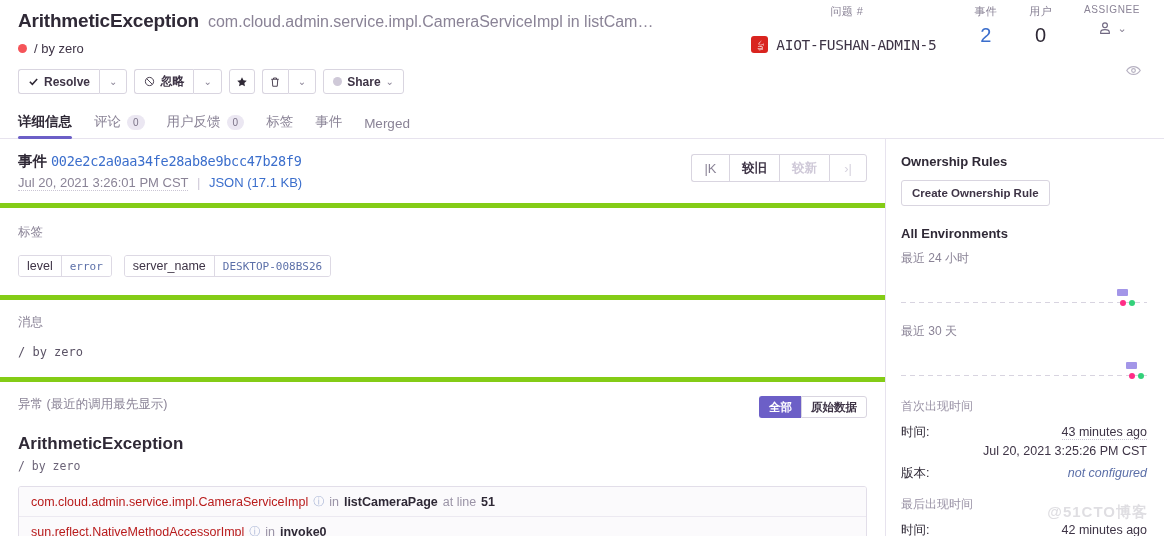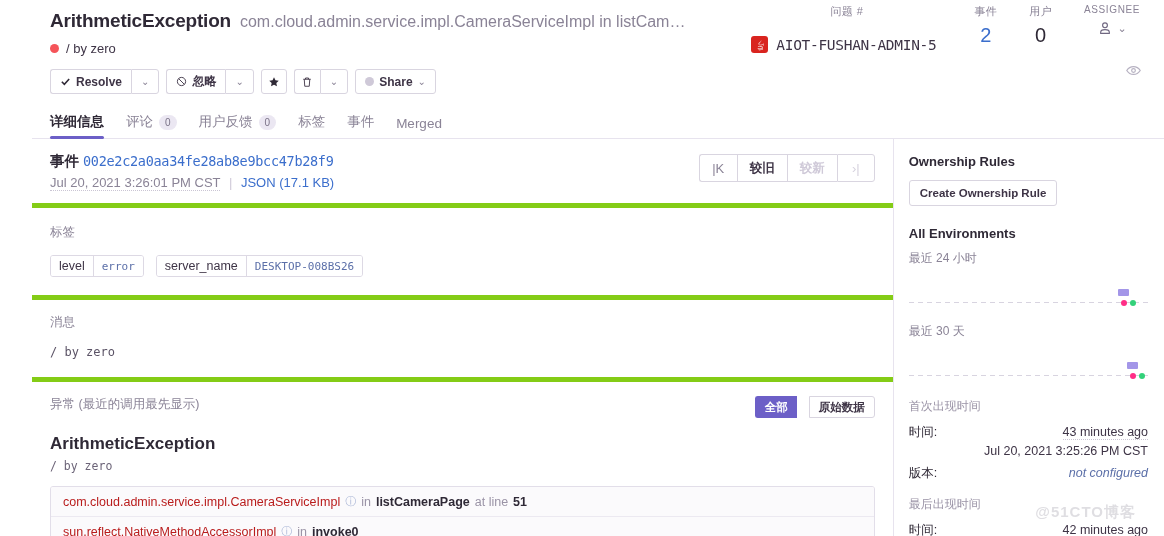--- a/index.html
+++ b/index.html
@@ -4,21 +4,21 @@
 <style>
   * { box-sizing: border-box; margin: 0; padding: 0; }
   html, body {
     width: 1164px; height: 536px;
     overflow: hidden;
     background: #ffffff;
     font-family: "Liberation Sans", "DejaVu Sans", sans-serif;
     color: #2f2936;
     -webkit-font-smoothing: antialiased;
   }
-  .page { position: relative; width: 1164px; height: 536px; background:#fff;padding-left:32px; }
+  .page { position: relative; width: 1164px; height: 536px; background:#fff; }
 
   
   .header { position: relative; padding: 10px 18px 0 18px; height: 98px; }
   .hdr-top { display: flex; align-items: flex-start; }
   .hdr-left { flex: 0 0 auto; max-width: 680px; }
   .title-row { display: flex; align-items: baseline; gap: 9px; white-space: nowrap; }
   .issue-type {
     font-size: 19px; font-weight: bold; color: #2f2936; letter-spacing: -0.2px;
   }
   .issue-culprit {
@@ -128,21 +128,21 @@
     padding: 0 8px; font-size: 11px; color: #5b6fa8; display: flex; align-items: center;
     font-family: "DejaVu Sans Mono","Liberation Mono", monospace; background: #fff;
   }
 
   .mono-msg {
     font-family: "DejaVu Sans Mono","Liberation Mono", monospace;
     font-size: 12px; color: #5b5366;
   }
 
   .exc-head { display: flex; justify-content: space-between; align-items: flex-start; }
-  .seg-group { display: flex; gap: 12px; }
+  .seg-group { display: flex; }
   .seg {
     border: 1px solid #d9d5e0; background: #fff; color: #3e3446; font-size: 11.5px;
     font-weight: bold; height: 22px; padding: 0 9px; display: inline-flex; align-items: center;
     cursor: pointer; font-family: inherit; border-right-width: 0;
   }
   .seg:first-child { border-radius: 3px 0 0 3px; }
   .seg:last-child { border-radius: 0 3px 3px 0; border-right-width: 1px; }
   .seg.active { background: #6c5fc7; border-color: #6c5fc7; color: #fff; }
 
   .exc-type { font-size: 17px; font-weight: bold; color: #2f2936; margin-top: 16px; }
@@ -180,21 +180,21 @@
 
   .s-grp-title { font-size: 12px; color: #9a93a6; margin: 16px 0 9px 0; }
   .s-row { display: flex; justify-content: space-between; align-items: baseline; margin-bottom: 3px; }
   .s-key { font-size: 12.5px; color: #2f2936; }
   .s-val { font-size: 12.5px; color: #3e3446; text-align: right; }
   .s-val.dotted { border-bottom: 1px dotted #cac5d4; }
   .s-val.italic { font-style: italic; color: #5b6fa8; }
   .s-fullrow { text-align: right; font-size: 12.5px; color: #3e3446; margin-bottom: 7px; }
 
   .watermark {
-    position: absolute; right: 28px; bottom: 14px; font-size: 15px; color: rgba(150,145,160,.30);
+    position: absolute; right: 16px; bottom: 14px; font-size: 15px; color: rgba(150,145,160,.30);
     letter-spacing: 1px; pointer-events: none; font-weight: bold;
   }
 </style>
 </head>
 <body>
 
 <div class="page">
 
   <div class="header">
     <div class="hdr-top">

